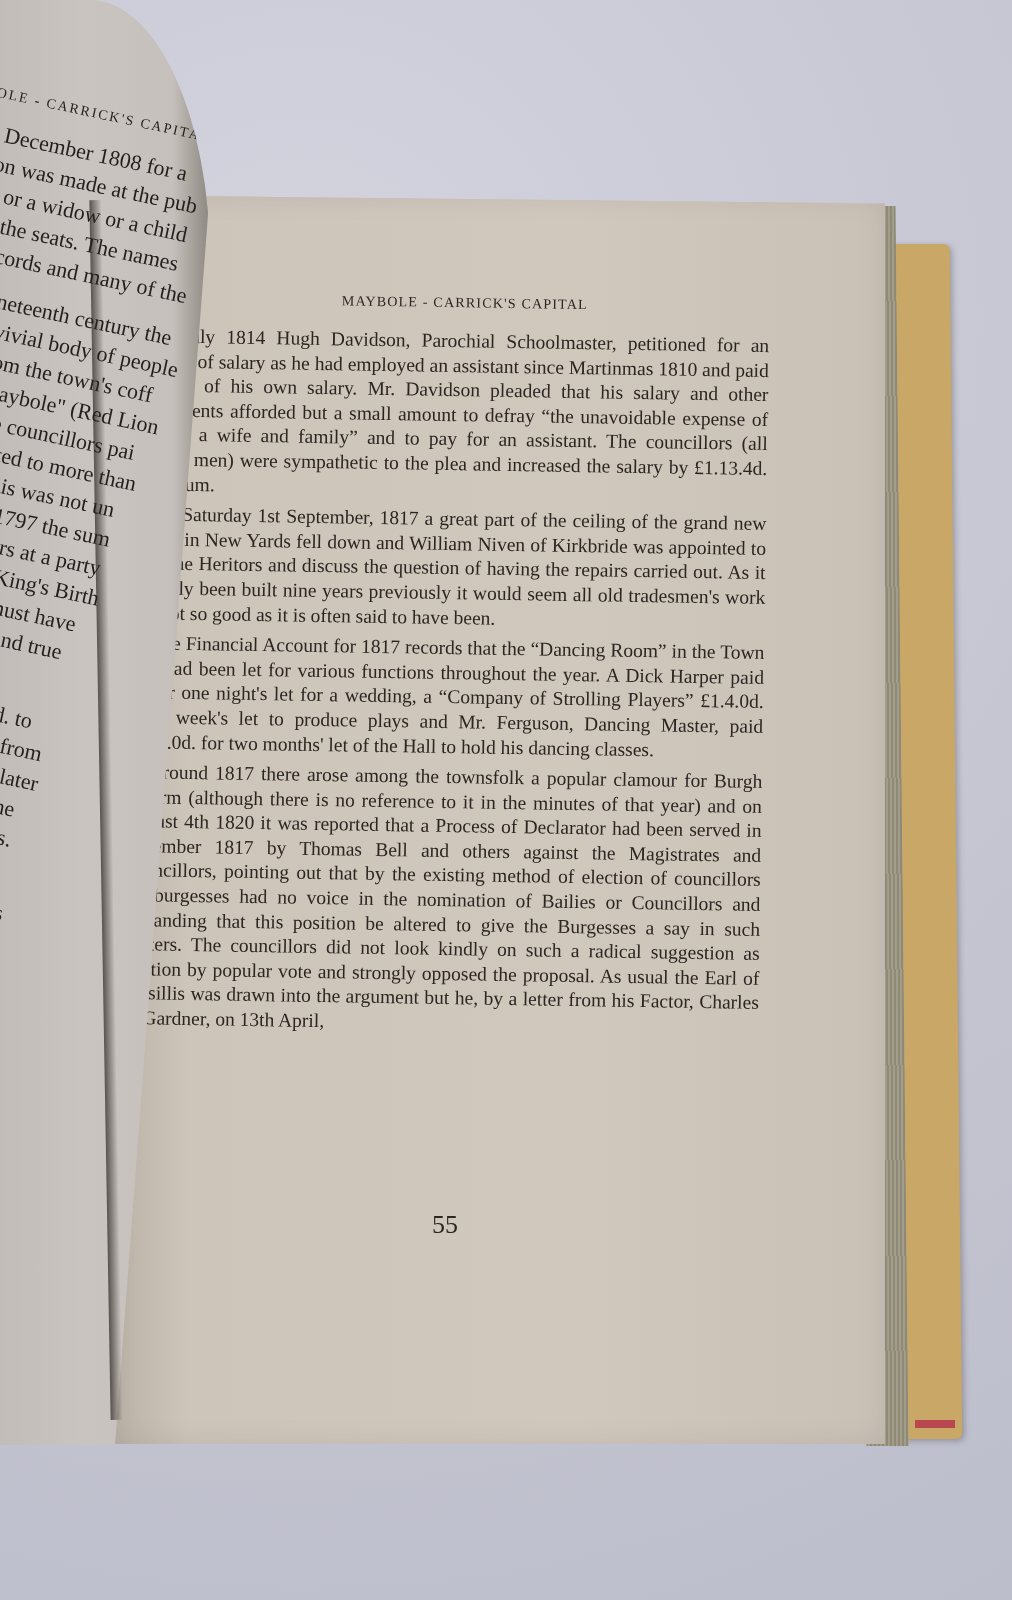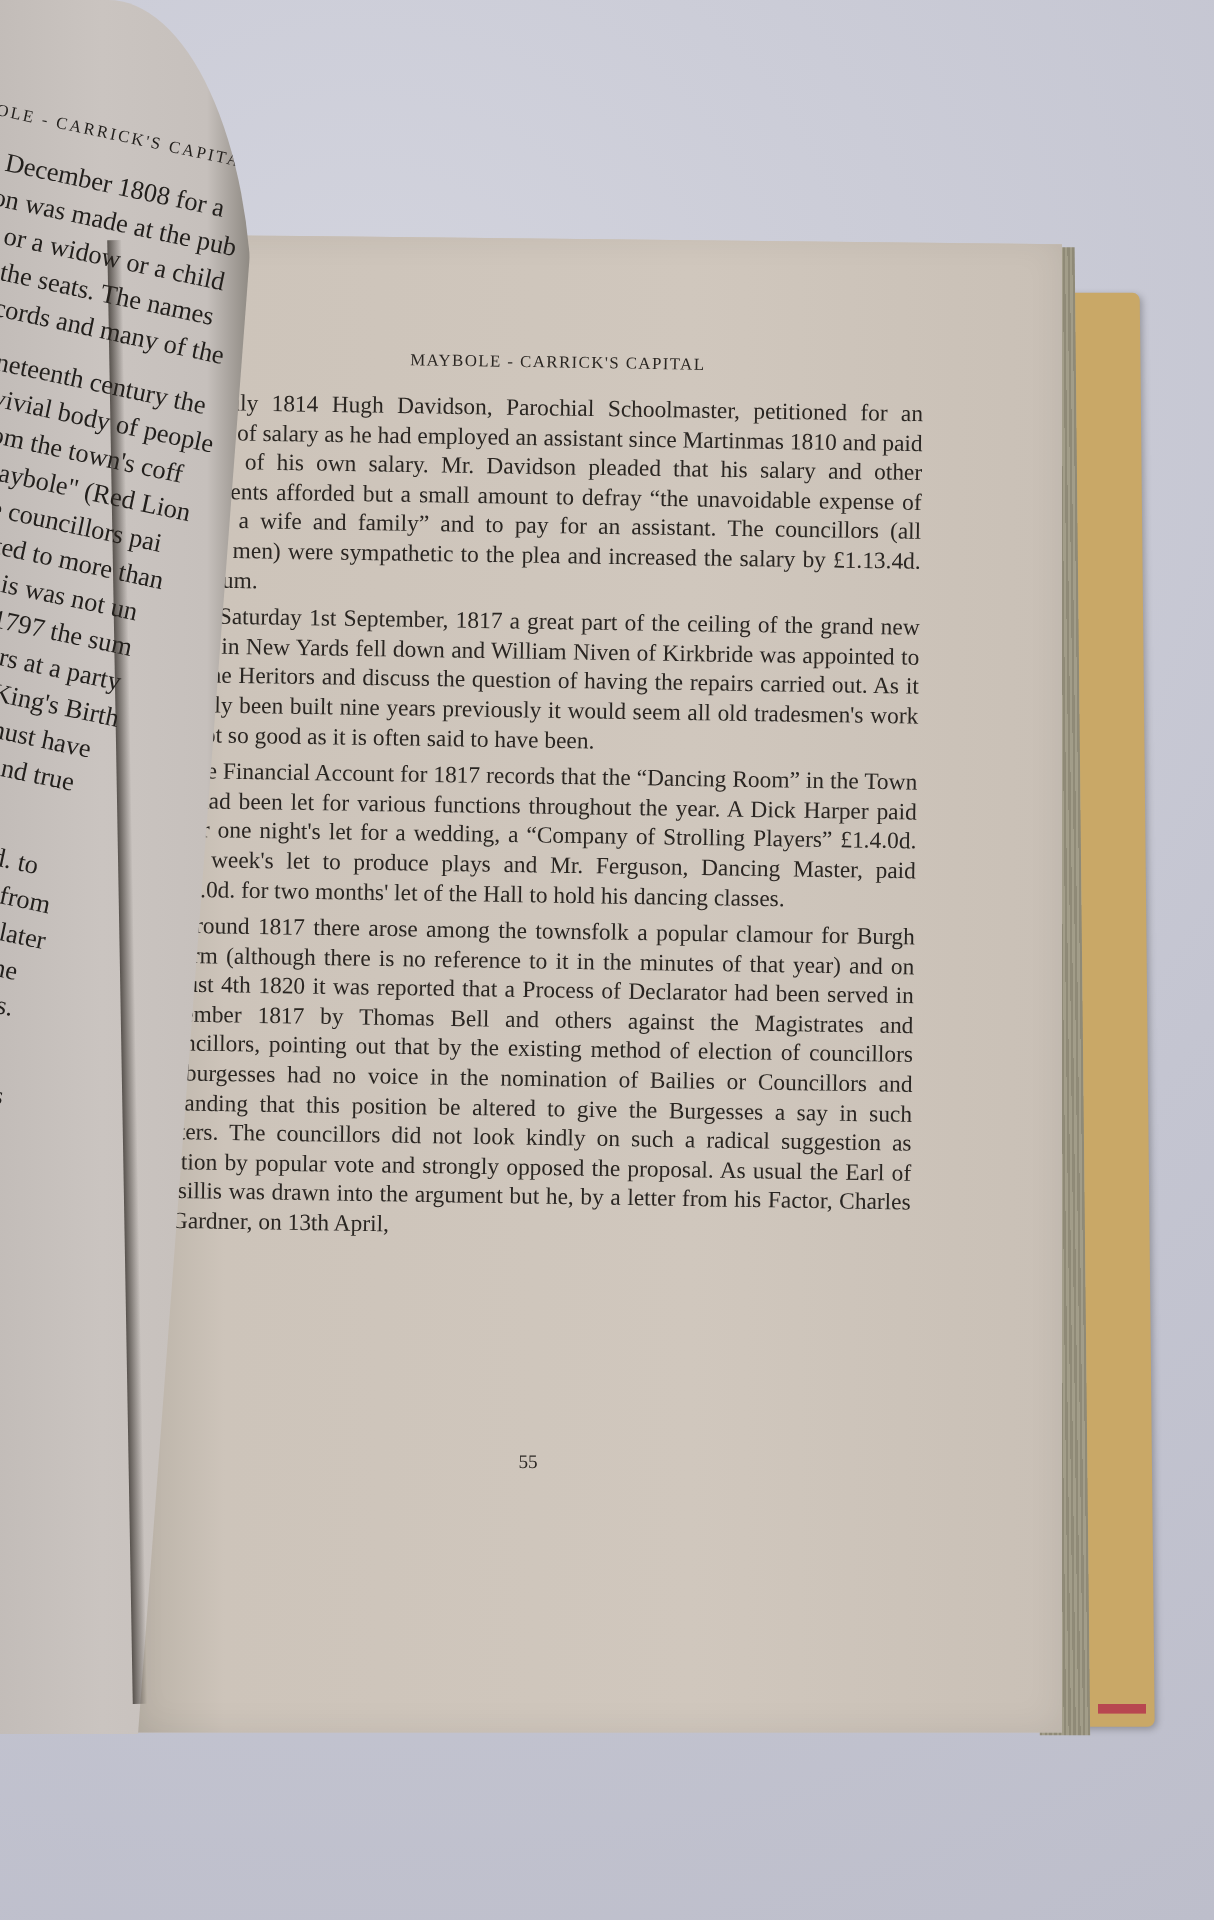--- a/index.html
+++ b/index.html
@@ -37,21 +37,21 @@
       color:#2a2622;
     }
     .running-head {
       text-align:center; font-size:14px; letter-spacing:1.2px; margin-left:30px;
       font-variant: small-caps; text-transform: uppercase; margin-bottom:18px;
     }
     .para {
       font-size:19.5px; line-height:24.6px; text-align:justify; text-indent:26px;
       margin:0 0 6px 0;
     }
-    .page-number { position:absolute; left:432px; top:1210px; font-size:16px; color:#2a2622; }
+    .page-number { position:absolute; left:432px; top:1210px; font-size:26px; color:#2a2622; }
     
     .left-page {
       position:absolute; left:-40px; top:0; width:250px; height:1445px;
       background: linear-gradient(90deg, #bfb9b5 0%, #cac4c0 50%, #c6c0bc 85%, #8c8780 100%);
       border-radius: 0 120px 0 0 / 0 260px 0 0;
       clip-path: polygon(0 0, 80% 0, 100% 13%, 62% 100%, 0 100%);
       overflow:hidden;
     }
     .left-shadow {
       position:absolute; left:100px; top:200px; width:12px; height:1220px;

